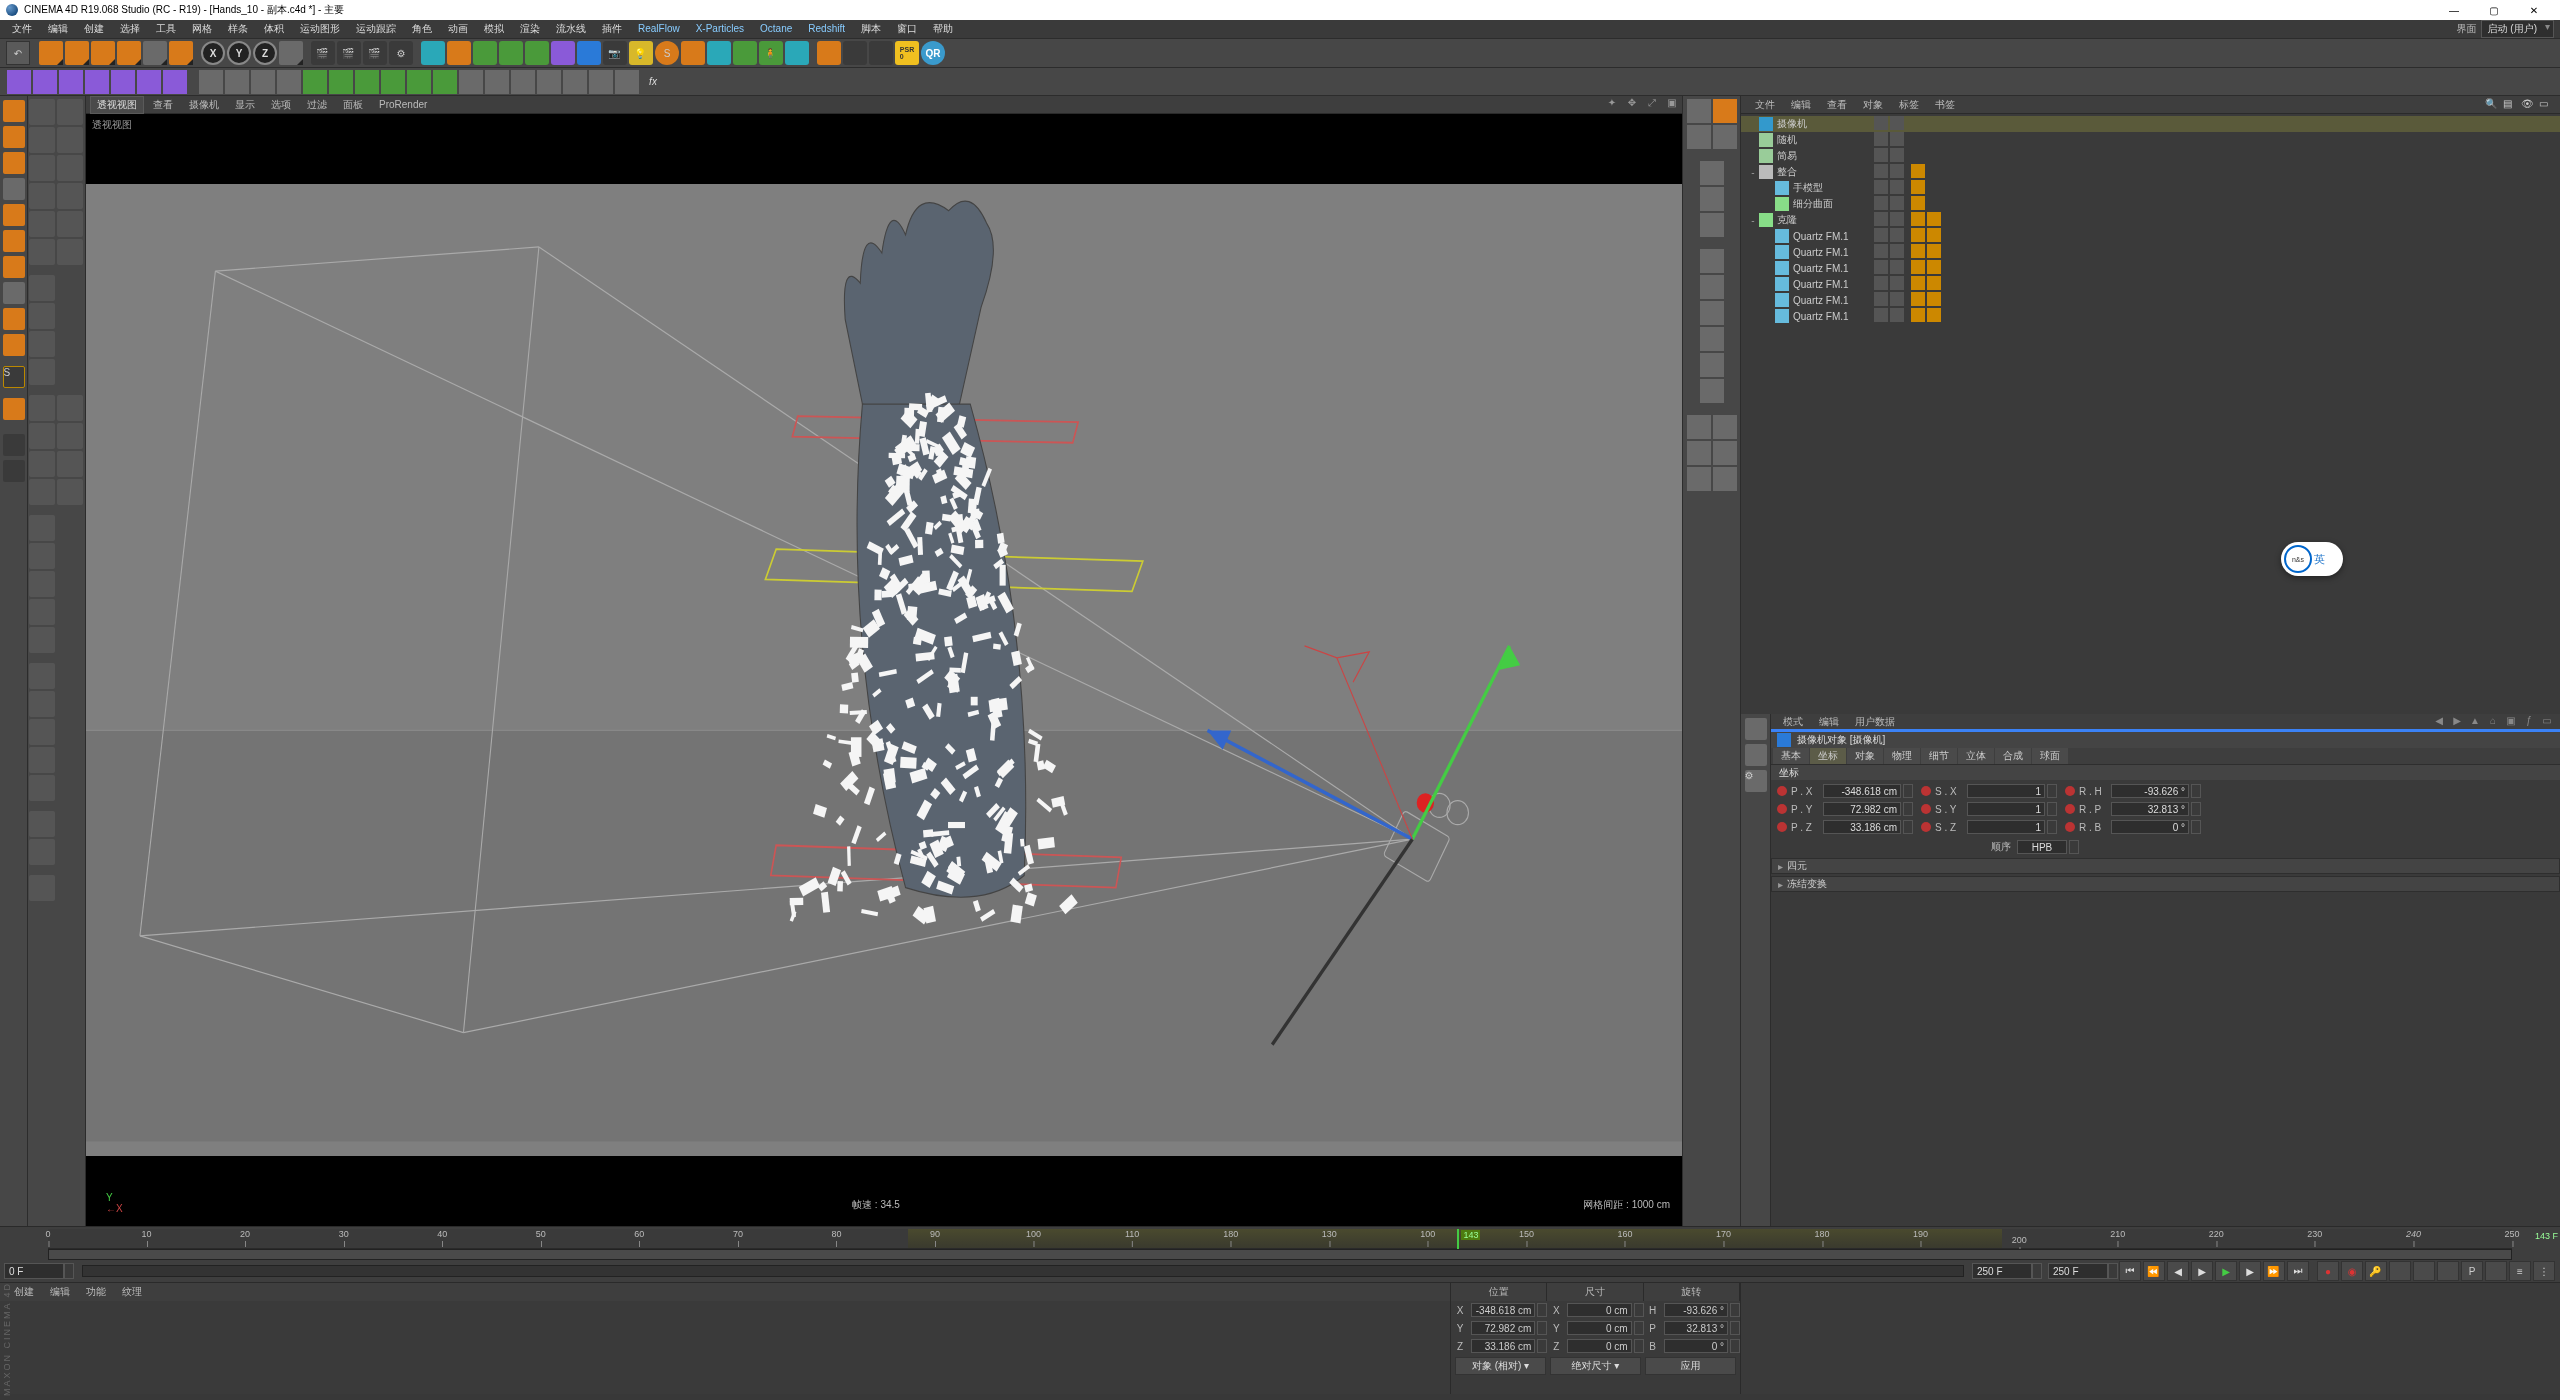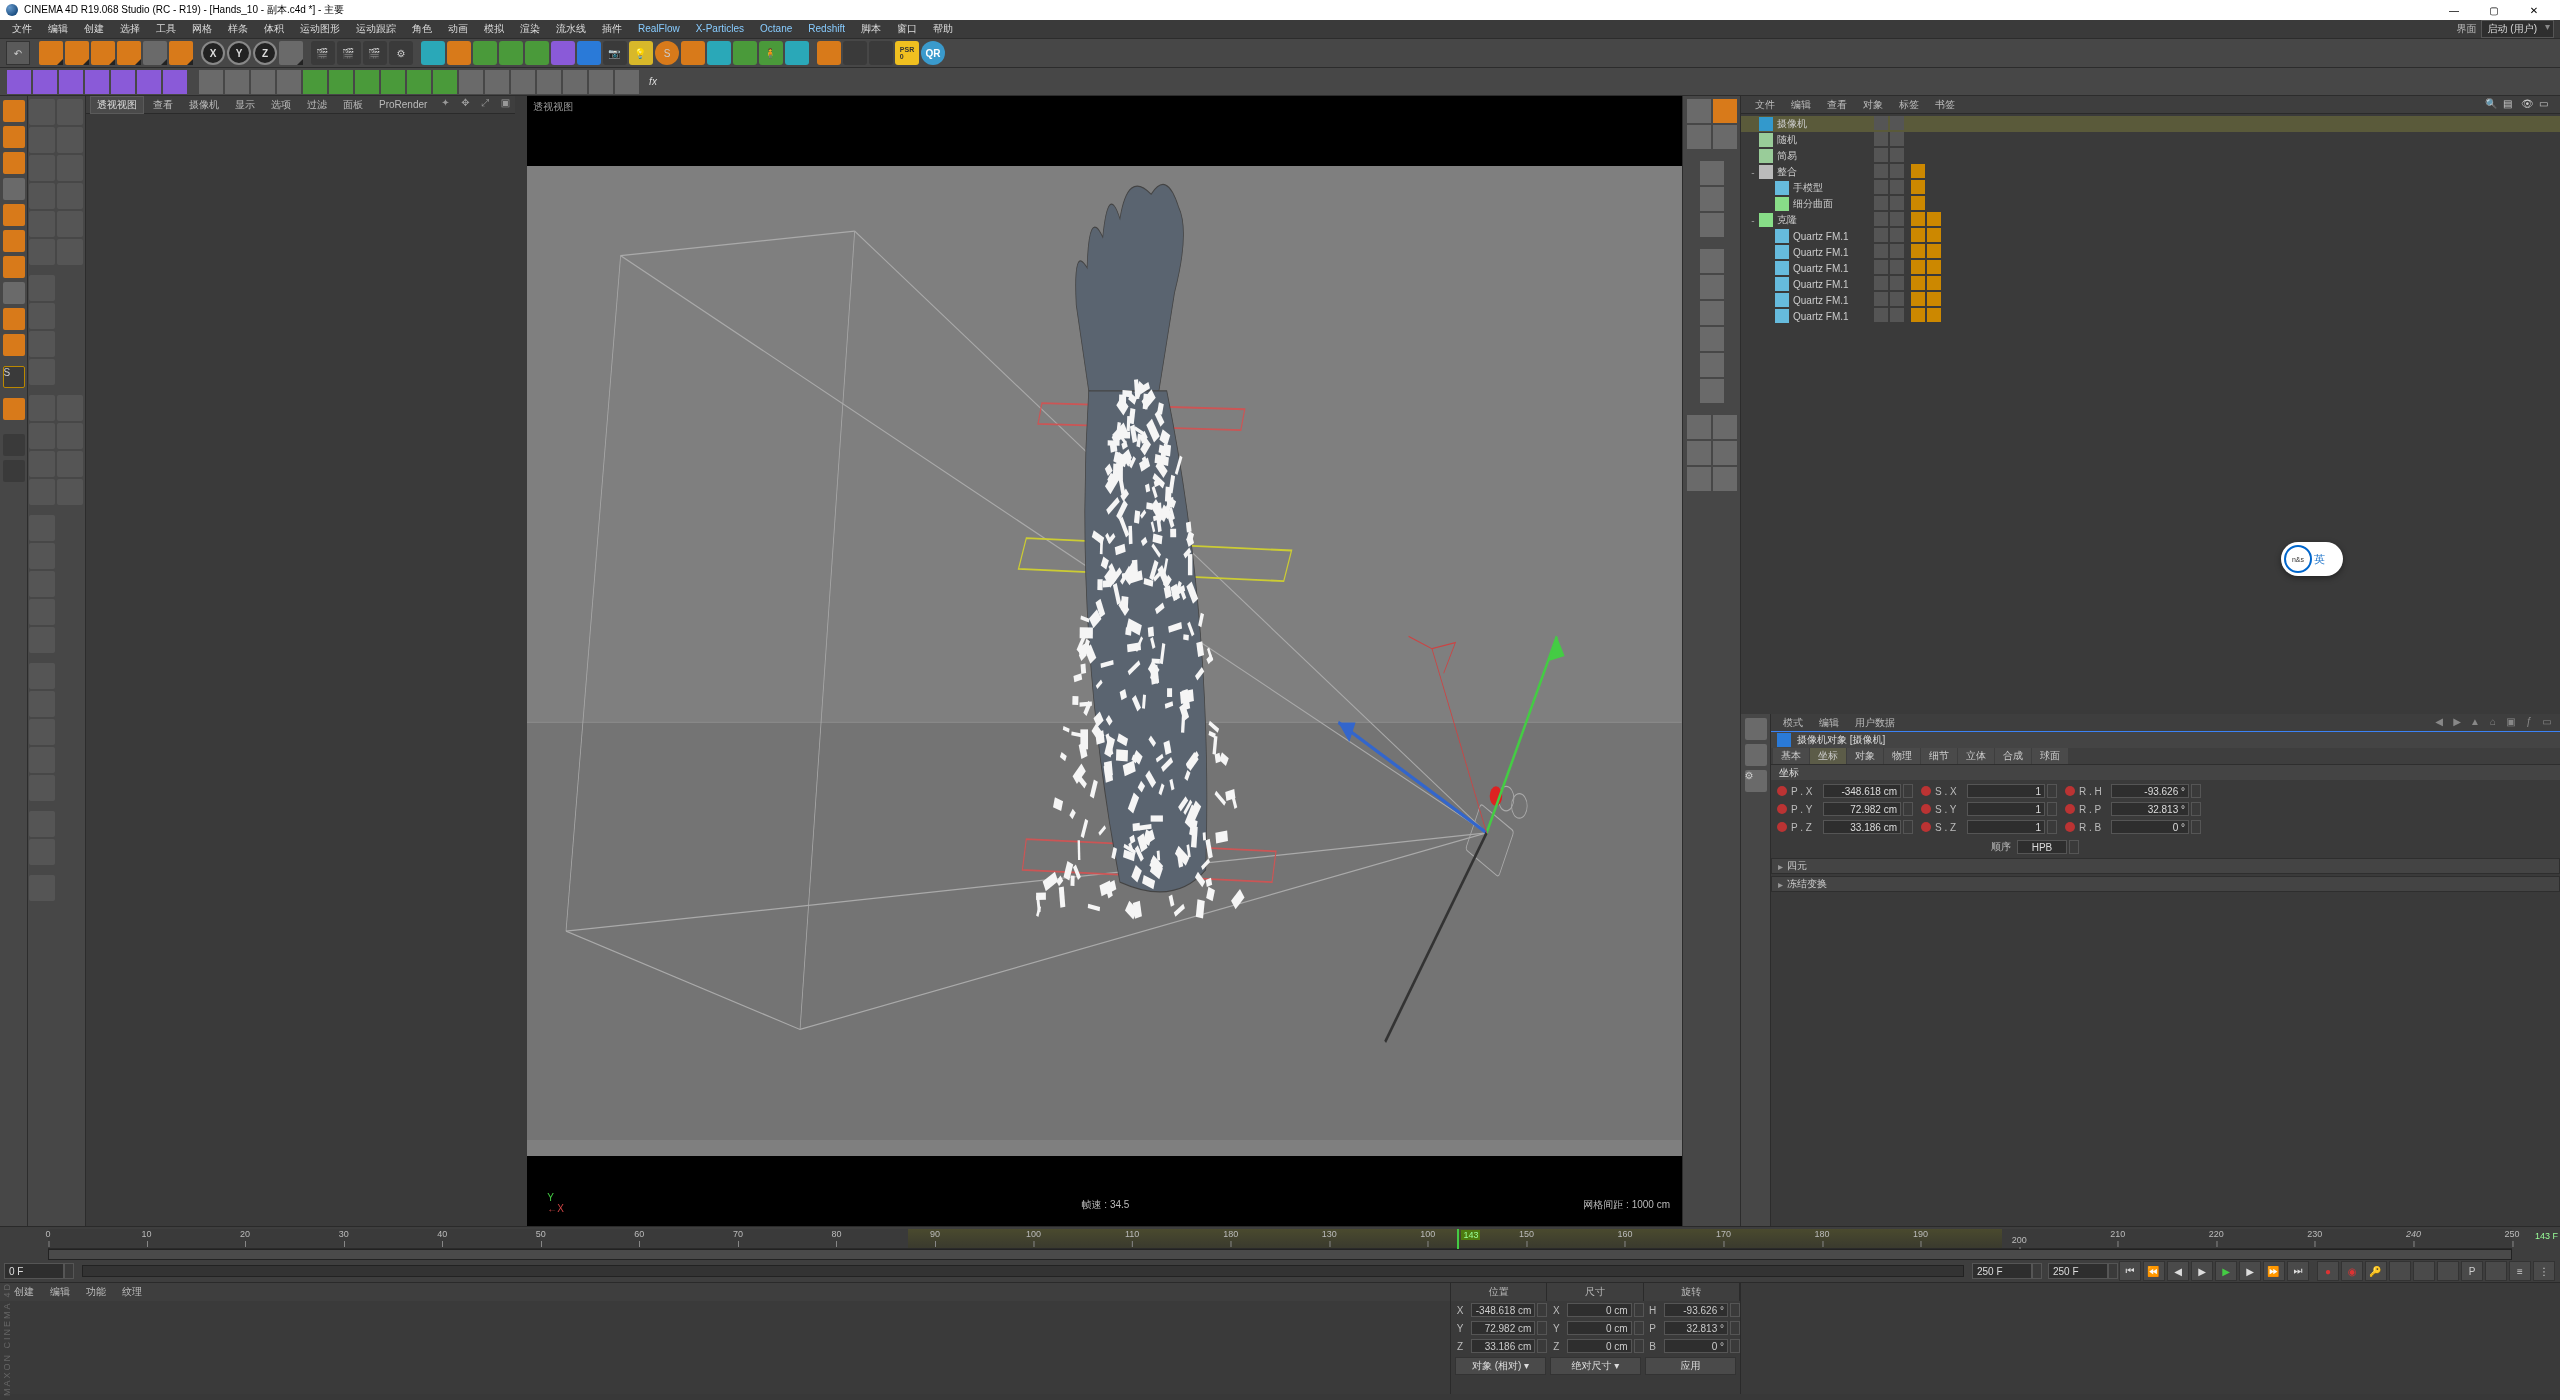--- a/index.html
+++ b/index.html
@@ -33,21 +33,21 @@
 .tb2btn { width:24px; height:24px; margin:0 1px; display:flex; align-items:center; justify-content:center; }
 
 
 .mainrow { display:flex; height:1130px; }
 .leftcol { width:28px; background:#474747; display:flex; flex-direction:column; align-items:center; padding-top:2px; border-right:1px solid #2c2c2c; }
 .leftcol .lbtn { width:22px; height:22px; margin:2px 0; border-radius:2px; }
 .leftcol2 { width:58px; background:#474747; display:flex; flex-direction:column; padding-top:2px; border-right:1px solid #2c2c2c; }
 .leftcol2 .lrow { display:flex; }
 .leftcol2 .lb { width:26px; height:26px; margin:1px; border-radius:2px; background:#555; }
 
-.center { flex:1; display:flex; background:#3a3a3a;gap:12px; }
+.center { flex:1; display:flex; flex-direction:column; background:#3a3a3a; }
 .vpheader { height:18px; background:#3e3e3e; display:flex; align-items:center; padding-left:4px; border-bottom:1px solid #2a2a2a; }
 .vpheader .vtab { background:#4a4a4a; padding:1px 6px; border:1px solid #5a5a5a; color:#ddd; margin-right:1px; }
 .vpheader .vm { padding:0 8px; color:#bbb; }
 .vpheader .vicons { margin-left:auto; display:flex; }
 .vpheader .vi { width:18px; height:16px; margin:0 1px; color:#999; text-align:center; }
 
 .viewport { flex:1; background:#7f7f7f; position:relative; overflow:hidden; }
 .viewport .blackbar { position:absolute; left:0; right:0; height:70px; background:#000; }
 .viewport .blackbar.top { top:0; }
 .viewport .blackbar.bot { bottom:0; }
@@ -81,21 +81,21 @@
 
 .floatbadge { position:absolute; left:540px; top:428px; width:62px; height:34px; background:#fff; border-radius:17px; box-shadow:0 2px 6px rgba(0,0,0,.4); display:flex; align-items:center; }
 .floatbadge .circ { width:28px; height:28px; border:2px solid #06c; border-radius:50%; margin:0 2px 0 3px; display:flex; align-items:center; justify-content:center; font-size:7px; color:#333; }
 .floatbadge .txt { color:#27c; font-size:11px; }
 
 
 .amwrap { flex:1; display:flex; }
 .amside { width:30px; background:#474747; display:flex; flex-direction:column; align-items:center; padding-top:2px; border-right:1px solid #2c2c2c; }
 .amside .asb { width:22px; height:22px; margin:2px 0; border-radius:2px; }
 .amcontent { flex:1; display:flex; flex-direction:column; }
-.amhead { height:18px; background:#3e3e3e; display:flex; align-items:center; padding-left:4px; border-bottom:1px solid #3b82f6; }
+.amhead { height:18px; background:#3e3e3e; display:flex; align-items:center; padding-left:4px; border-bottom:3px solid #3b82f6; }
 .amhead .amtab { padding:0 8px; color:#bbb; }
 .amhead .amr { margin-left:auto; display:flex; padding-right:4px; }
 .amhead .amri { width:18px; height:14px; color:#888; text-align:center; }
 .amtitle { height:16px; background:#444; display:flex; align-items:center; padding-left:6px; color:#ddd; }
 .amtitle .tico { width:14px; height:14px; margin-right:6px; }
 .amtabs { height:16px; background:#3e3e3e; display:flex; align-items:center; padding-left:2px; }
 .amtabs .at { padding:1px 8px; background:#4a4a4a; margin-right:1px; color:#ccc; }
 .amtabs .at.on { background:#5c5c48; }
 .amsect { height:16px; background:#444; padding-left:8px; display:flex; align-items:center; color:#ddd; border-top:1px solid #2e2e2e; }
 .amgrid { padding:2px 6px; }

